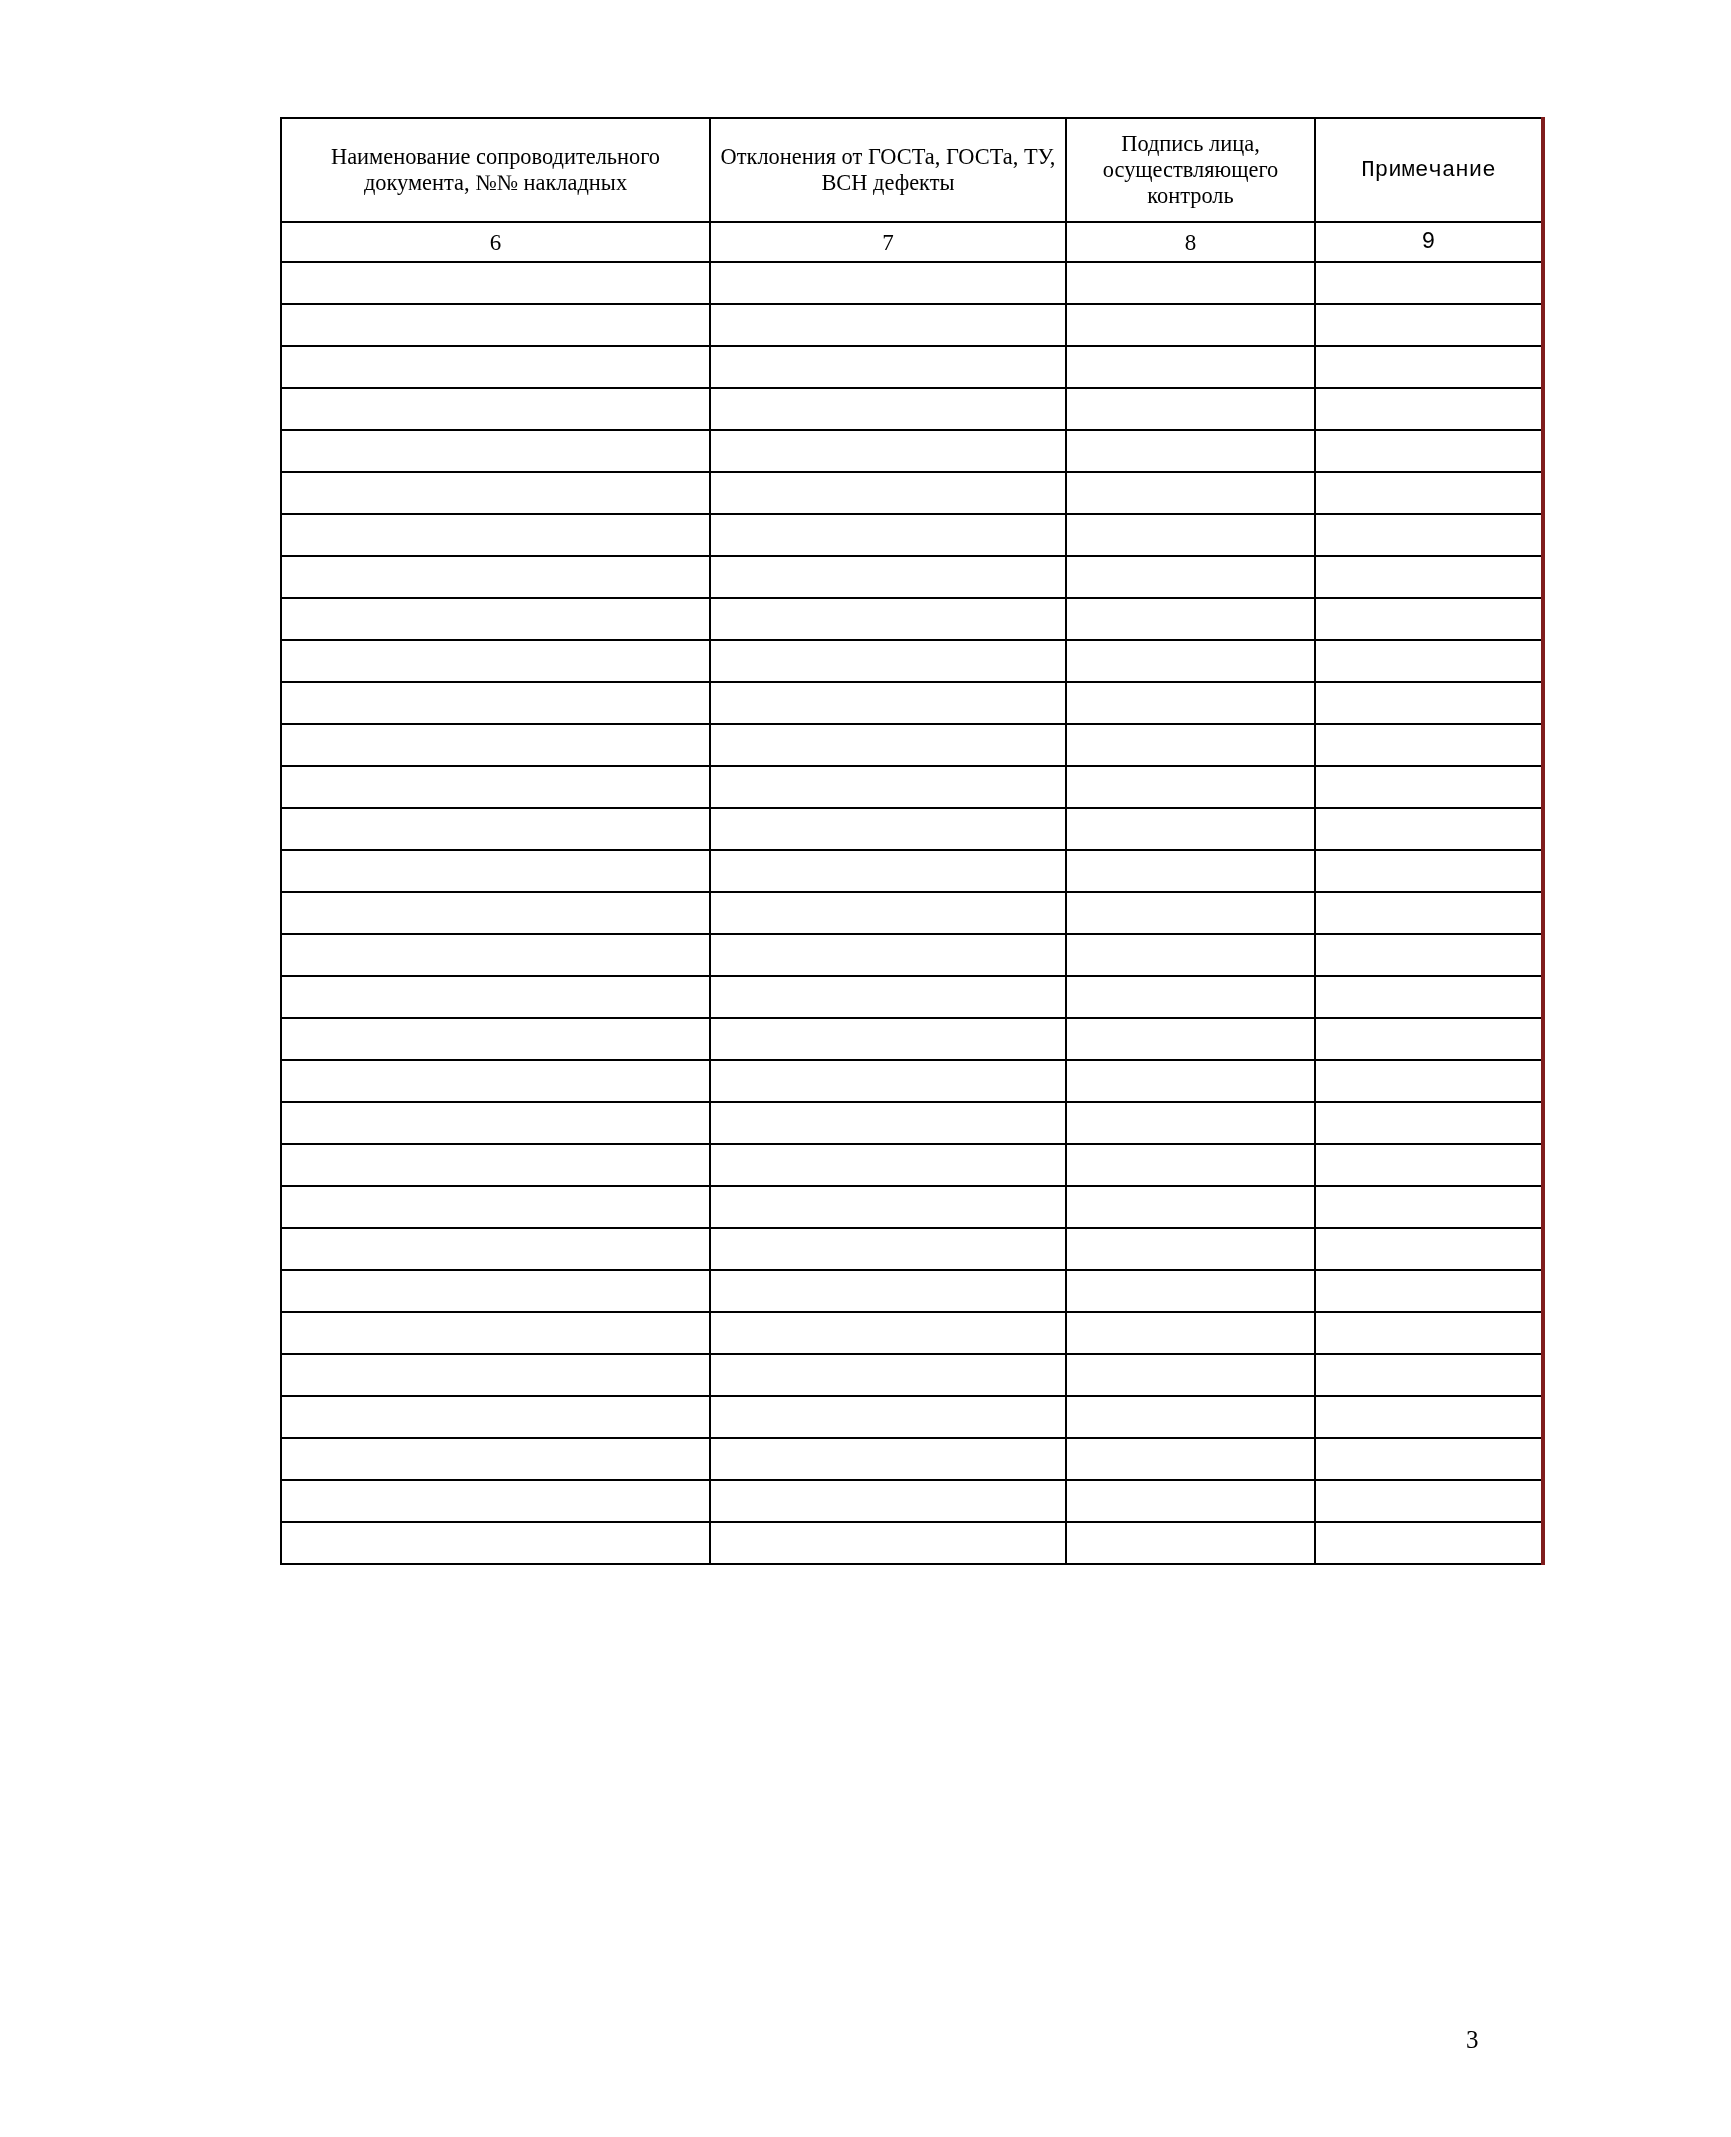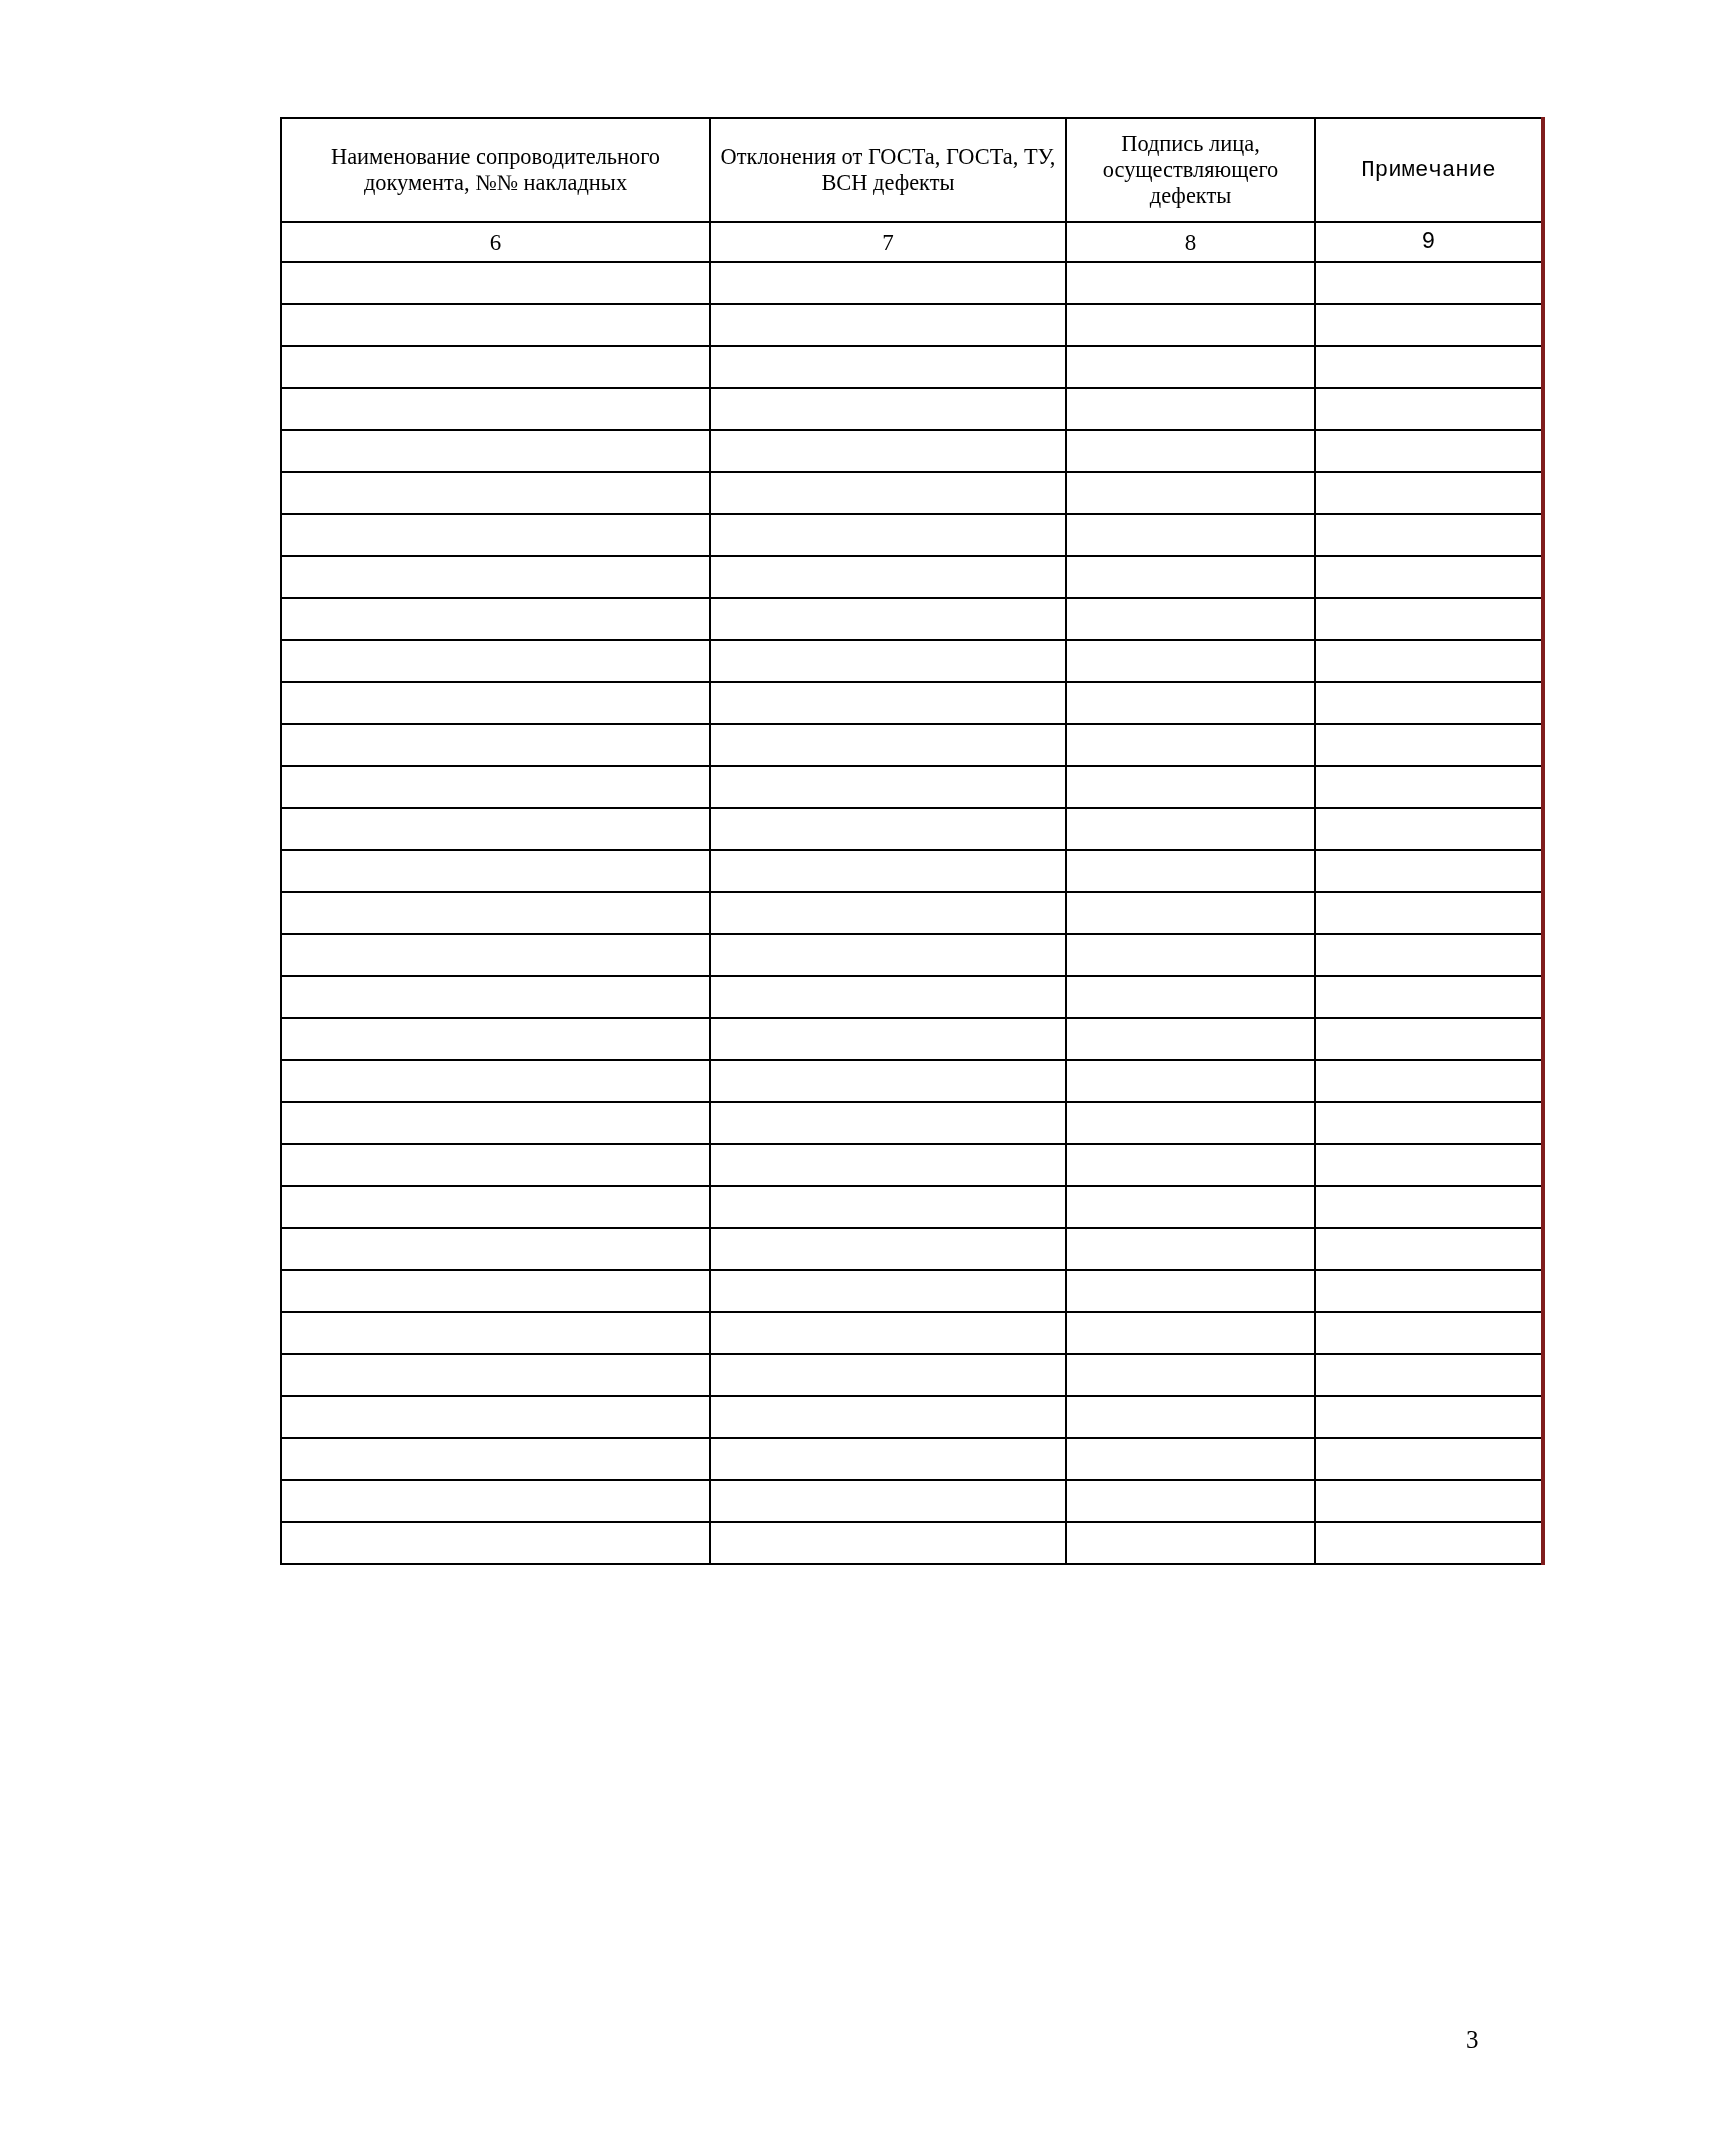--- a/index.html
+++ b/index.html
@@ -93,21 +93,21 @@
       </colgroup>
       <tbody id="table-body">
         <tr class="header-row">
           <td class="edge-left">
             <span class="hdr-text">Наименование сопроводительного документа, №№ накладных</span>
           </td>
           <td>
             <span class="hdr-text">Отклонения от ГОСТа, ГОСТа, ТУ, ВСН дефекты</span>
           </td>
           <td>
-            <span class="hdr-text">Подпись лица, осуществляющего дефекты</span>
+            <span class="hdr-text">Подпись лица, осуществляющего контроль</span>
           </td>
           <td class="edge-right">
             <span class="hdr-text">Примечание</span>
           </td>
         </tr>
         <tr class="numbers-row">
           <td class="edge-left">6</td>
           <td>7</td>
           <td>8</td>
           <td class="edge-right">9</td>

